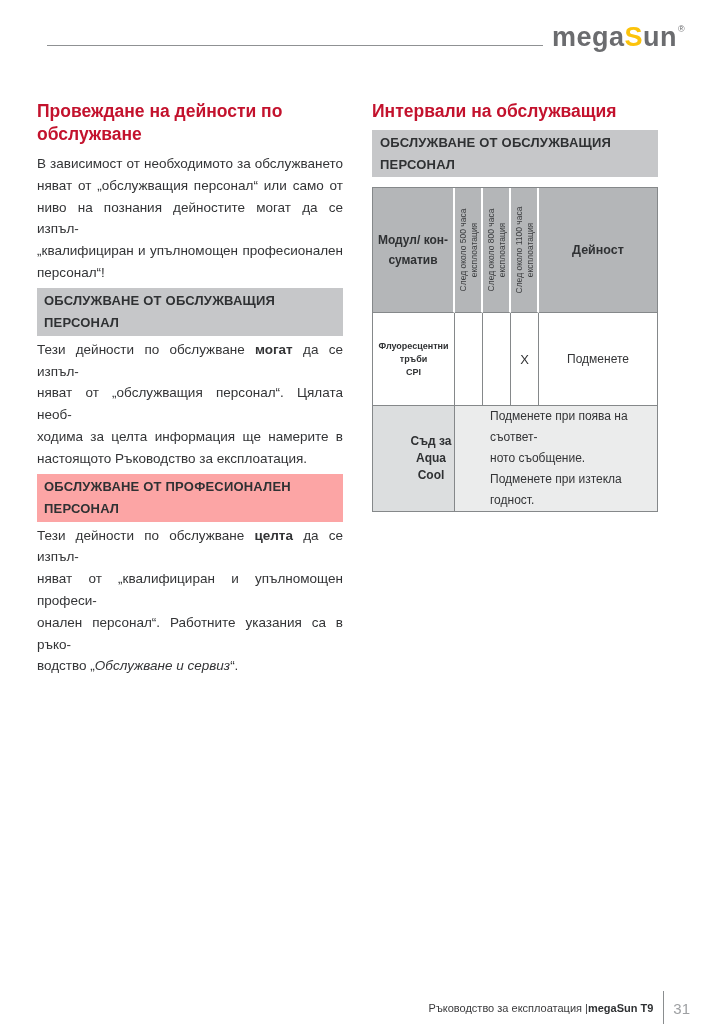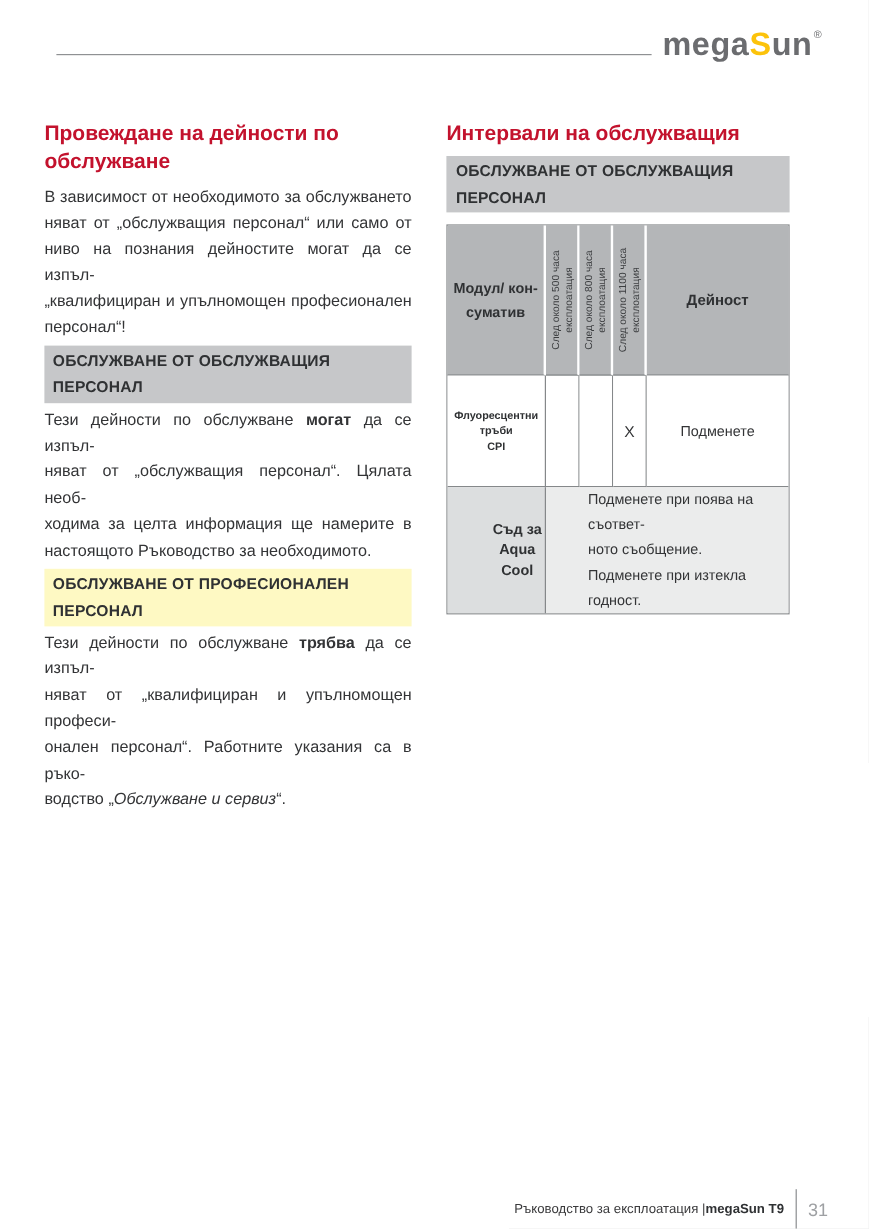--- a/index.html
+++ b/index.html
@@ -20,21 +20,21 @@
   .red-heading{margin:0;font-size:17.5px;line-height:23px;font-weight:bold;color:#c3122d;}
   .bodytext{font-size:13.5px;line-height:21.8px;color:#333436;}
   .ln{min-height:21.8px;}
   .just{text-align:justify;text-align-last:justify;}
   .sec-header{
     box-sizing:border-box;width:306px;padding:2px 7px;margin-top:4px;
     font-size:13px;font-weight:bold;line-height:22px;color:#2f3133;
     white-space:pre-line;letter-spacing:.2px;
   }
   .sec-header.gray{background:#c6c7c9;}
-  .sec-header.pink{background:#fef9c3;}
+  .sec-header.pink{background:#fca5a5;}
   .intro{margin-top:7px;}
   .sec-body{margin-top:3px;}
   
   .sub-box{
     box-sizing:border-box;width:286px;height:47px;margin-top:7px;padding:2px 8px;
     background:#c6c7c9;font-size:13px;font-weight:bold;line-height:22px;
     color:#2f3133;white-space:pre-line;letter-spacing:.2px;
   }
   table.ms-table{
     margin-top:10px;border-collapse:separate;border-spacing:0;table-layout:fixed;
@@ -102,27 +102,27 @@
         <div class="ln just">„квалифициран и упълномощен професионален</div>
         <div class="ln">персонал“!</div>
       </div>
 
     <div class="sec-header gray">ОБСЛУЖВАНЕ ОТ ОБСЛУЖВАЩИЯ
 ПЕРСОНАЛ</div>
     <div class="bodytext sec-body">
         <div class="ln just">Тези дейности по обслужване <b>могат</b> да се изпъл-</div>
         <div class="ln just">няват от „обслужващия персонал“. Цялата необ-</div>
         <div class="ln just">ходима за целта информация ще намерите в</div>
-        <div class="ln">настоящото Ръководство за необходимото.</div>
+        <div class="ln">настоящото Ръководство за експлоатация.</div>
       </div>
 
     <div class="sec-header pink">ОБСЛУЖВАНЕ ОТ ПРОФЕСИОНАЛЕН
 ПЕРСОНАЛ</div>
     <div class="bodytext sec-body">
-        <div class="ln just">Тези дейности по обслужване <b>трябва</b> да се изпъл-</div>
+        <div class="ln just">Тези дейности по обслужване <b>целта</b> да се изпъл-</div>
         <div class="ln just">няват от „квалифициран и упълномощен професи-</div>
         <div class="ln just">онален персонал“. Работните указания са в ръко-</div>
         <div class="ln">водство „<i>Обслужване и сервиз</i>“.</div>
       </div>
   </div>
 
   <div class="col-right">
     <h1 class="red-heading">Интервали на обслужващия</h1>
 
     <div class="sub-box">ОБСЛУЖВАНЕ ОТ ОБСЛУЖВАЩИЯ

